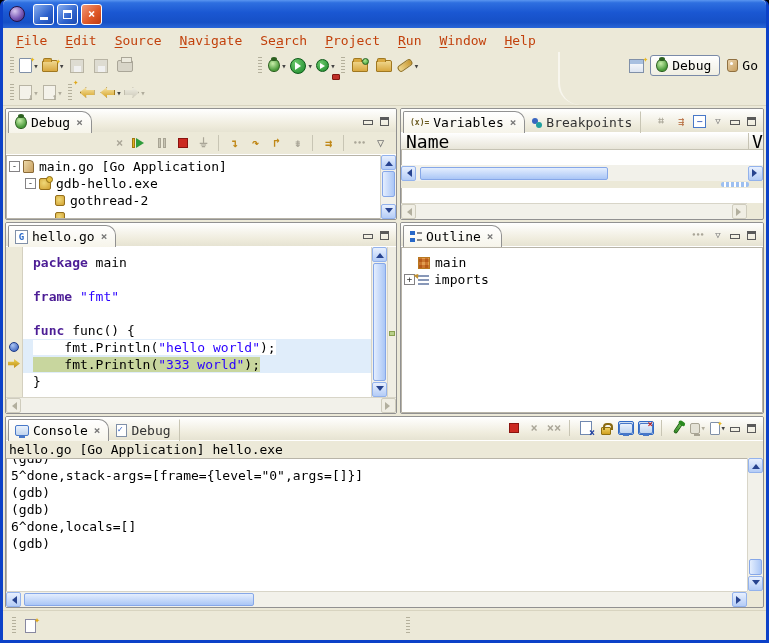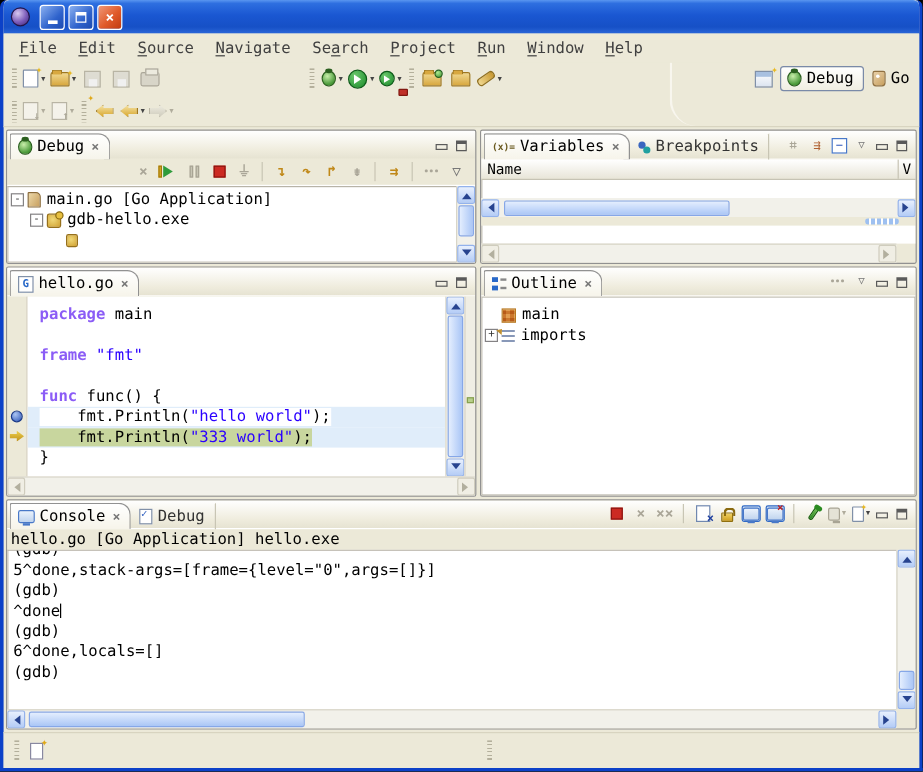--- a/index.html
+++ b/index.html
@@ -14,21 +14,21 @@
       repeating-linear-gradient(180deg,transparent 0 4px,#2a1a50 4px 6px);
     background-blend-mode:normal;border:1px solid #241448;margin-right:5px;}
   .title-text{color:#fff;font-weight:bold;font-size:15px;text-shadow:1px 1px 1px #123a8a;white-space:nowrap;overflow:hidden;flex:1;}
   .winbtn{width:21px;height:21px;margin-left:3px;border:1px solid #fff;border-radius:3px;display:flex;align-items:center;justify-content:center;color:#fff;font-weight:bold;font-size:12px;flex:0 0 21px;}
   .winbtn.min,.winbtn.max{background:linear-gradient(135deg,#8ab0f0,#2e62cc 60%,#1c4ab0);}
   .winbtn.close{background:linear-gradient(135deg,#f09878,#e05a2a 55%,#c03a10);}
   .minbar{width:8px;height:3px;background:#fff;margin-top:9px;}
   .maxbox{width:9px;height:9px;border:1px solid #fff;border-top:3px solid #fff;}
   
   .menubar{height:24px;flex:0 0 24px;display:flex;align-items:center;background:#ece9d8;padding-left:4px;font-size:13px;}
-  .menu-item{padding:3px 9px;color:#404040;}
+  .menu-item{padding:3px 9px;color:#c2410c;}
   .menu-item u{text-underline-offset:2px;}
   
   .toolbar{height:54px;flex:0 0 54px;background:#ece9d8;position:relative;border-bottom:1px solid #d8d4c0;}
   .trow{display:flex;align-items:center;height:27px;padding-left:4px;}
   .grip{width:4px;height:18px;margin:0 3px;background:repeating-linear-gradient(180deg,#b4b09c 0 1px,transparent 1px 3px);}
   .tbtn{height:22px;min-width:22px;display:flex;align-items:center;justify-content:center;margin:0 1px;position:relative;}
   .dd{font-size:9px;color:#444;margin-left:1px;}
   .dd.dis{color:#b0ac9c;}
   .spacer120{width:118px;}
   
@@ -110,34 +110,34 @@
   .tri-u{border:4px solid transparent;border-bottom:5px solid #27438f;margin-bottom:2px;}
   .tri-d{border:4px solid transparent;border-top:5px solid #27438f;margin-top:2px;}
   .tri-l2{border:4px solid transparent;border-right:5px solid #27438f;margin-right:2px;}
   .tri-r2{border:4px solid transparent;border-left:5px solid #27438f;margin-left:2px;}
   .dis .tri-l2{border-right-color:#b2af9e;}
   .dis .tri-r2{border-left-color:#b2af9e;}
   .thumb-v{width:13px;background:linear-gradient(90deg,#e4eefe,#aac6f6);border:1px solid #86a7e8;border-radius:2px;}
   .thumb-h{height:13px;background:linear-gradient(180deg,#e4eefe,#aac6f6);border:1px solid #86a7e8;border-radius:2px;}
   .sb-h{height:16px;background:#f2f1ea;display:flex;align-items:center;border-top:1px solid #d8d5c8;}
   
-  .colhead{height:18px;flex:0 0 18px;display:flex;align-items:center;background:linear-gradient(#ffffff,#e8e5d8);border-top:1px solid #fff;border-bottom:1px solid #c6c3b4;font-size:12px;padding-left:5px;}
+  .colhead{height:18px;flex:0 0 18px;display:flex;align-items:center;background:linear-gradient(#ffffff,#e8e5d8);border-top:1px solid #fff;border-bottom:1px solid #c6c3b4;font-size:18px;padding-left:5px;}
   .col-div{margin-left:auto;width:1px;height:100%;background:#c6c3b4;}
   .col-val{width:14px;overflow:hidden;padding-left:3px;}
   .var-white{background:#fff;border-left:1px solid #b8b4a8;}
   .sash-handle{width:28px;height:5px;margin-left:auto;margin-right:14px;background:repeating-linear-gradient(90deg,#9ec0f0 0 3px,#fff 3px 5px);border-radius:2px;}
   
   .ed-body{flex:1;display:flex;overflow:hidden;border-top:1px solid #fff;}
   .gutter{width:17px;flex:0 0 17px;background:#ece9d8;border-right:1px solid #d4d0c0;position:relative;}
   .mk-bp{position:absolute;left:3px;width:10px;height:10px;border-radius:50%;background:radial-gradient(circle at 35% 30%,#aac4f2,#2c55b8);border:1px solid #1c3a88;}
   .mk-ip{position:absolute;left:2px;width:12px;height:9px;background:linear-gradient(#ecd050,#c09018);clip-path:polygon(0 30%,50% 30%,50% 0,100% 50%,50% 100%,50% 70%,0 70%);filter:drop-shadow(0 0 1px #5a4ab0);}
   .code{flex:1;background:#fff;overflow:hidden;padding-top:7px;position:relative;font-size:13px;}
   .cline{height:17px;line-height:17px;white-space:pre;padding-left:10px;}
   .cline.tint{background:#e0edfa;}
-  .seg-kw{color:#8b5cf6;font-weight:bold;}
+  .seg-kw{color:#4c1d95;font-weight:bold;}
   .seg-str{color:#2a00ff;}
   .seg-pl{color:#000;}
   .dbgspan{background:#c8d69e;}
   .whitespan{background:#fff;}
   .ruler{width:9px;flex:0 0 9px;background:#f0eee4;border-left:1px solid #d8d5c8;position:relative;}
   .ruler-mark{position:absolute;left:1px;top:56%;width:6px;height:5px;background:#b8d08a;border:1px solid #88a050;}
   
   .oi-package{width:12px;height:12px;border:1px solid #b87820;background:repeating-linear-gradient(90deg,#d89850 0 3px,#f0c890 3px 6px),repeating-linear-gradient(0deg,#d89850 0 3px,#f0c890 3px 6px);background-blend-mode:multiply;}
   .oi-imports{width:11px;height:10px;background:repeating-linear-gradient(180deg,#8898b8 0 2px,transparent 2px 4px);position:relative;}
   .oi-imports::before{content:"";position:absolute;left:-3px;top:-4px;border:3px solid transparent;border-bottom:4px solid #c09030;transform:rotate(40deg);}
@@ -347,20 +347,26 @@
                 <div class="trow2">
                   <span class="tind" style="flex: 0 0 16px;"></span>
                   <span class="texp box">-</span>
                   <span class="ticon ti-process"></span>
                   <span class="tlabel">gdb-hello.exe</span>
                 </div>
                 <div class="trow2">
                   <span class="tind" style="flex: 0 0 32px;"></span>
                   <span class="texp"></span>
                   <span class="ticon ti-thread"></span>
+                  <span class="tlabel">gothread-2</span>
+                </div>
+                <div class="trow2">
+                  <span class="tind" style="flex: 0 0 32px;"></span>
+                  <span class="texp"></span>
+                  <span class="ticon ti-thread"></span>
                   <span class="tlabel"></span>
                 </div>
               </div>
             <div class="sb-v">
               <div class="sbtn">
                   <span class="tri-u"></span>
                 </div>
               <div class="thumb-v" style="height:26px;margin-top:1px"></div>
               <div style="flex:1"></div>
               <div class="sbtn">
@@ -577,21 +583,20 @@
                 <span class="icon-max"></span>
               </span>
           </div>
         </div>
         <div class="con-title">hello.go [Go Application] hello.exe</div>
         <div class="con-body">
           <div class="con-text">
               <div class="con-line clipped">(gdb)</div>
               <div class="con-line">5^done,stack-args=[frame={level="0",args=[]}]</div>
               <div class="con-line">(gdb)</div>
-              <div class="con-line">^done<span class="caret"></span></div>
               <div class="con-line">(gdb)</div>
               <div class="con-line">6^done,locals=[]</div>
               <div class="con-line">(gdb)</div>
             </div>
           <div class="sb-v">
             <div class="sbtn">
                 <span class="tri-u"></span>
               </div>
             <div style="flex:1"></div>
             <div class="thumb-v" style="height:16px;margin-bottom:1px"></div>

